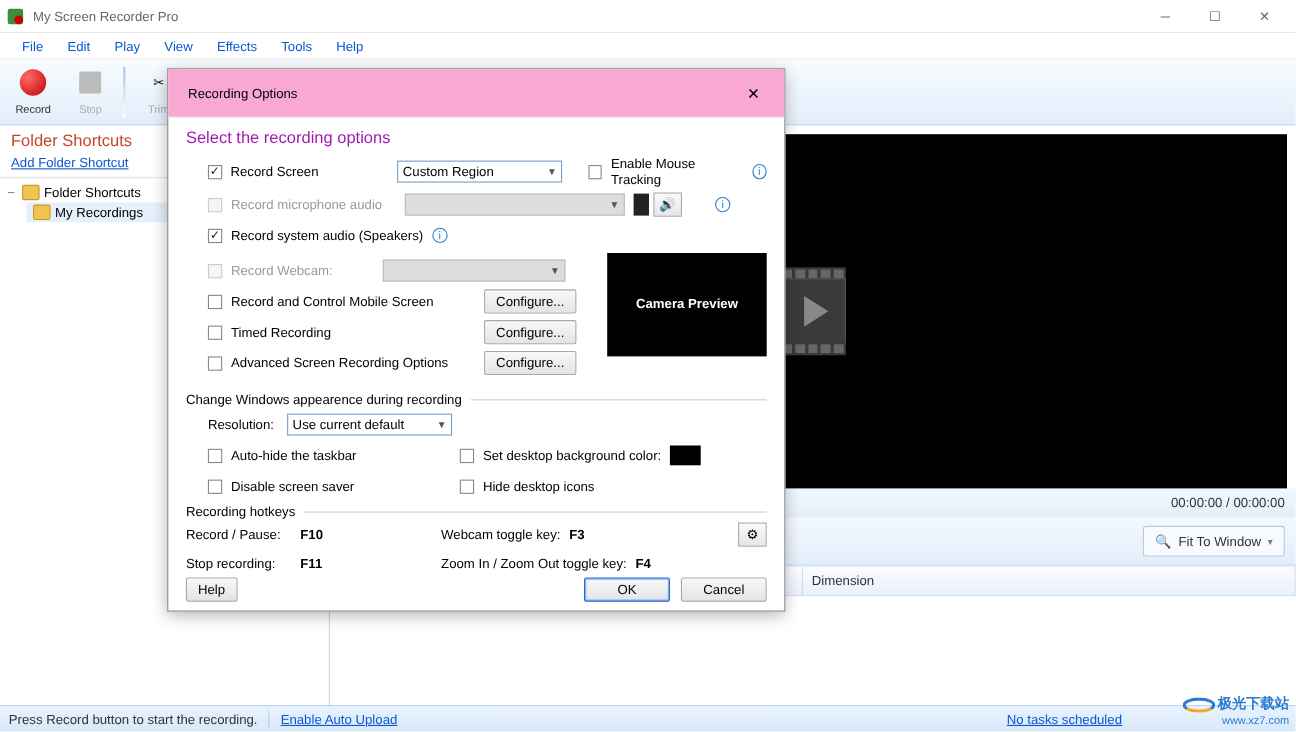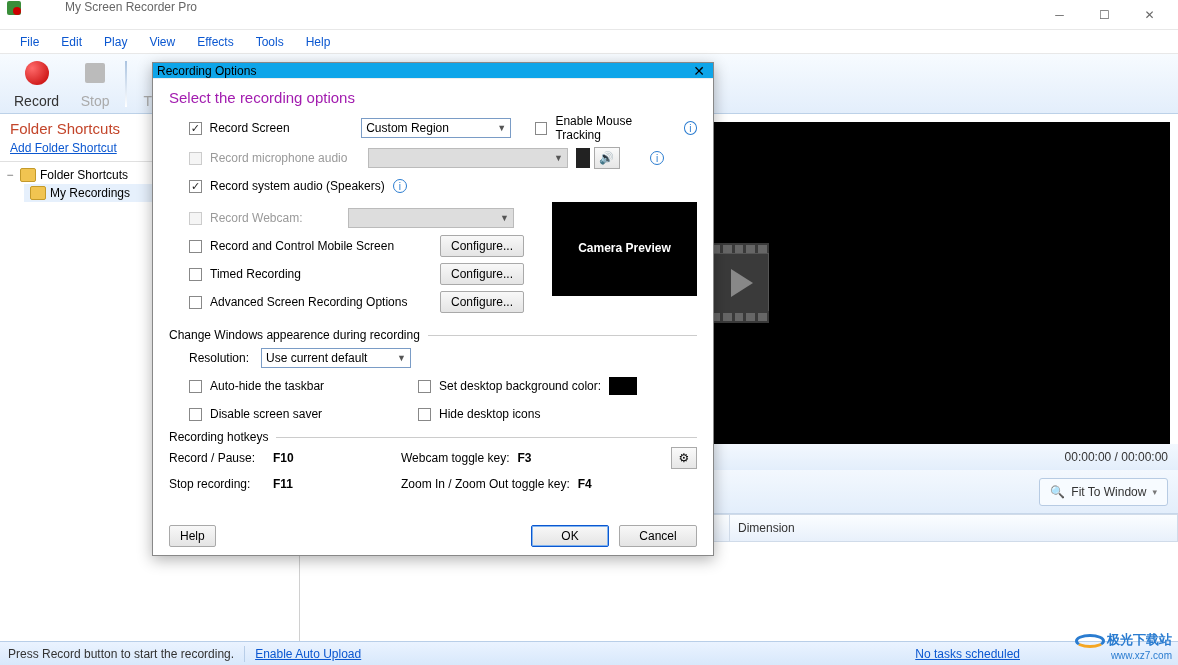--- a/index.html
+++ b/index.html
@@ -1,33 +1,33 @@
 <!DOCTYPE html>
 <html><head>
 <meta charset="utf-8">
 <style>
 * { box-sizing: border-box; margin: 0; padding: 0; font-family: "Segoe UI", Tahoma, sans-serif; font-size: 12px; }
 body { width: 1178px; height: 665px; background: #fff; overflow: hidden; position: relative; }
 
 
-.titlebar { height: 30px; background: #fff; border-bottom: 1px solid #e8e8e8; display: flex; padding: 0 6px; gap: 35px; }
+.titlebar { height: 30px; background: #fff; border-bottom: 1px solid #e8e8e8; display: flex; align-items: center; padding: 0 6px; }
 .titlebar .app-icon { width: 16px; height: 16px; margin-right: 8px; }
 .titlebar .title { color: #666; font-size: 12px; }
 .win-controls { margin-left: auto; display: flex; }
 .win-btn { width: 45px; height: 30px; display: flex; align-items: center; justify-content: center; color: #666; }
 
 
 .menubar { height: 24px; background: #fff; display: flex; align-items: center; padding: 0 10px; gap: 2px; border-bottom: 1px solid #e8e8e8; }
 .menu-item { color: #0b57d0; padding: 2px 10px; }
 
 
 .toolbar { height: 60px; background: linear-gradient(#f7fbff, #e3eefb); border-bottom: 1px solid #bcd1e8; display: flex; align-items: center; padding: 0 6px; gap: 4px; }
 .tool-btn { display: flex; flex-direction: column; align-items: center; justify-content: center; padding: 2px 8px; min-width: 48px; height: 54px; border-radius: 3px; }
 .tool-btn .ico { width: 28px; height: 28px; display:flex; align-items:center; justify-content:center;}
-.tool-btn .lbl { font-size: 14px; color: #333; margin-top: 6px; }
+.tool-btn .lbl { font-size: 10px; color: #333; margin-top: 6px; }
 .tool-btn.disabled .lbl { color: #aaa; }
 .tool-sep { width: 2px; height: 46px; background: linear-gradient(#aac3e0,#fff); margin: 0 2px; }
 .red-circle { width:24px; height:24px; border-radius:50%; background: radial-gradient(circle at 30% 30%, #ff6a6a, #c00000); }
 .gray-square { width:20px; height:20px; background:#bbb; border-radius:2px;}
 
 
 .main { display: flex; height: 530px; }
 .sidebar { width: 300px; border-right: 1px solid #d0d0d0; display:flex; flex-direction:column;}
 .sidebar-head { padding: 6px 10px; border-bottom: 1px solid #e0e0e0; }
 .sidebar-head .h1 { color: #c3452a; font-size: 15px; font-weight: 400; }
@@ -66,21 +66,21 @@
 .statusbar a { color:#0b57d0; text-decoration:underline;}
 
 
 .watermark { position:absolute; right:6px; bottom:4px; text-align:right; font-size:11px; color:#888; z-index:5;}
 .watermark .brand { color:#2a7cd0; font-weight:bold; font-size:13px;}
 .watermark .url { color:#2a7cd0; font-size:10px;}
 .watermark .swoosh { width:30px; height:14px; display:inline-block; border:3px solid #2a7cd0; border-bottom-color:#f5a623; border-radius:50%; vertical-align:middle; margin-right:2px;}
 
 
 .overlay { position:absolute; left:152px; top:62px; width:562px; height:494px; background:#fff; border:1px solid #888; box-shadow:0 4px 14px rgba(0,0,0,.3); z-index:20;}
-.dlg-title { height:16px; display:flex; align-items:center; padding:0 4px; background:#0ea5e9; border-bottom:1px solid #eee;}
+.dlg-title { height:44px; display:flex; align-items:center; padding:0 18px; background:#f9a8d4; border-bottom:1px solid #eee;}
 .dlg-title .x { margin-left:auto; font-size:14px; width:20px; text-align:center;}
 .dlg-body { padding:6px 16px;}
 .dlg-heading { color:#a21caf; font-size:15px; margin:4px 0 8px;}
 .row { display:flex; align-items:center; min-height:24px; margin:4px 0; gap:8px;}
 .chk { width:13px; height:13px; border:1px solid #888; display:inline-flex; align-items:center; justify-content:center; background:#fff;}
 .chk.checked::after { content:"✓"; font-size:11px; line-height:11px; color:#222;}
 .chk.disabled { border-color:#ccc; background:#f5f5f5;}
 label.disabled { color:#9a9a9a;}
 .combo { height:20px; border:1px solid #7a9cc6; background:#fff; display:inline-flex; align-items:center; padding:0 4px; gap:4px; min-width:150px;}
 .combo .caret { margin-left:auto; font-size:9px; color:#555;}

